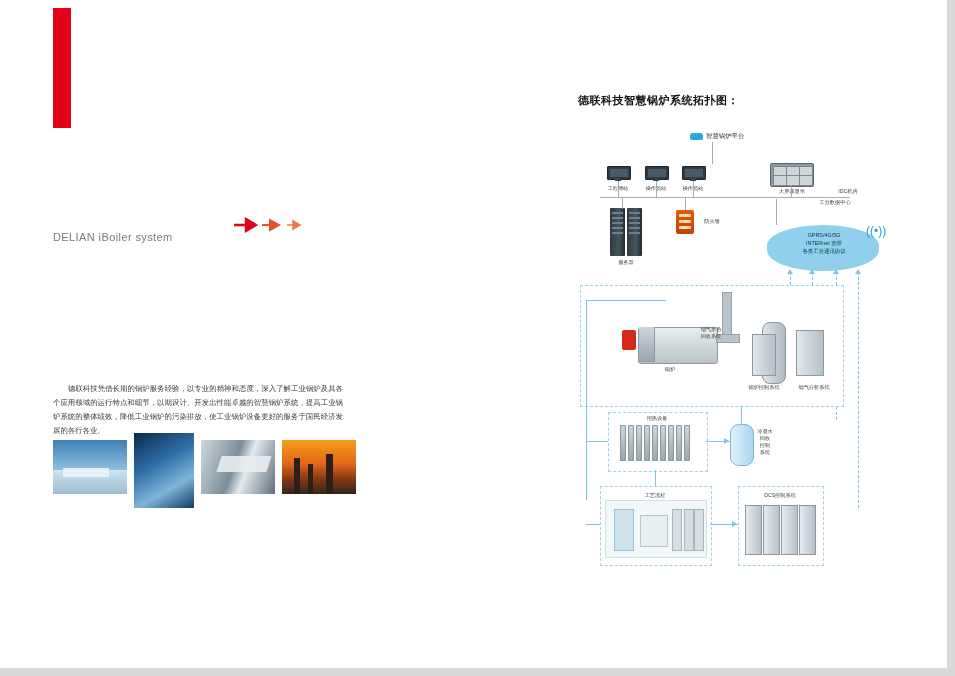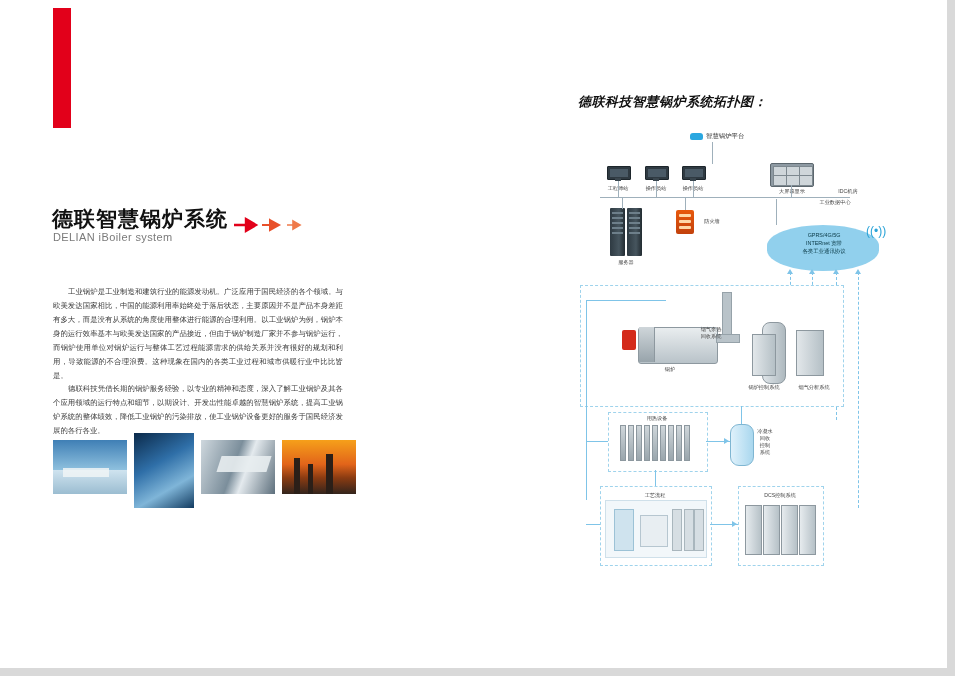--- a/index.html
+++ b/index.html
@@ -19,21 +19,21 @@
   .photo{position:absolute;}
   .ph1{left:0;top:0;width:74px;height:54px;background:linear-gradient(#3f7fb5,#8ec0de 55%,#cfe3ef 56%,#9bbdd1);}
   .ph2{left:81px;top:-7px;width:60px;height:75px;background:linear-gradient(150deg,#0b2a4a,#2f6fa8 40%,#7fb5d8 70%,#123b60);}
   .ph3{left:148px;top:0;width:74px;height:54px;background:linear-gradient(110deg,#cfd8de,#7b8e9b 45%,#e4eaee 60%,#5d6f7c);}
   .ph4{left:229px;top:0;width:74px;height:54px;background:linear-gradient(#f6a01a,#e2641a 45%,#8a3b12 70%,#33241c);}
   .ph-ship{position:absolute;left:10px;top:28px;width:46px;height:9px;background:#f0f4f6;opacity:.85;}
   .ph-train{position:absolute;left:18px;top:16px;width:50px;height:16px;background:#e8edf0;transform:skewX(-18deg);opacity:.9;}
   .stack{position:absolute;background:#2b1f18;}
 
   
-  .topo-title{left:578px;top:93px;font-size:13px;font-weight:bold;color:#111;letter-spacing:.5px;font-style:italic;}
+  .topo-title{left:578px;top:93px;font-size:11px;font-weight:bold;color:#111;letter-spacing:.5px;}
   .cloudlabel{left:706px;top:132px;font-size:6.4px;color:#333;}
   .cloud-ico{left:690px;top:133px;width:13px;height:7px;background:#2aa7e0;border-radius:3px 3px 2px 2px;}
 
   .lbl{position:absolute;font-size:5.2px;color:#444;text-align:center;white-space:nowrap;}
   .lbl2{position:absolute;font-size:5.2px;color:#444;text-align:center;line-height:7px;}
 
   
   .mon{position:absolute;width:22px;height:15px;}
   .mon .scr{position:absolute;left:0;top:0;width:22px;height:12px;background:#2f3a42;border:1px solid #1d262c;border-radius:1px;}
   .mon .scr:after{content:"";position:absolute;left:2px;top:2px;right:2px;bottom:2px;background:#4a5a66;}
@@ -84,30 +84,28 @@
   .bottom-edge{left:0;top:668px;width:955px;height:8px;background:#d9d9d9;}
   .right-edge{left:947px;top:0;width:8px;height:676px;background:#d9d9d9;}
 </style>
 </head>
 <body>
 
 <div id="page">
 
   <div class="abs red-bar"></div>
 
-  <div class="abs title-cn">德联智慧锅炉系统</div>
   <div class="abs title-en">DELIAN iBoiler system</div>
 
   <svg class="abs arrows" viewBox="0 0 90 26">
     <path d="M2 13 L18 13 M14 7 L24 13 L14 19 Z" stroke="#e2001a" stroke-width="2.4" fill="#e2001a"></path>
     <path d="M30 13 L42 13 M38 8 L47 13 L38 18 Z" stroke="#e8502a" stroke-width="2" fill="#e8502a"></path>
     <path d="M55 13 L64 13 M61 9 L68 13 L61 17 Z" stroke="#ef7a4a" stroke-width="1.6" fill="#ef7a4a"></path>
   </svg>
 
-  <div class="para p1">工业锅炉是工业制造和建筑行业的能源发动机。广泛应用于国民经济的各个领域。与欧美发达国家相比，中国的能源利用率始终处于落后状态，主要原因并不是产品本身差距有多大，而是没有从系统的角度使用整体进行能源的合理利用。以工业锅炉为例，锅炉本身的运行效率基本与欧美发达国家的产品接近，但由于锅炉制造厂家并不参与锅炉运行，而锅炉使用单位对锅炉运行与整体工艺过程能源需求的供给关系并没有很好的规划和利用，导致能源的不合理浪费。这种现象在国内的各类工业过程和城市供暖行业中比比皆是。</div>
   <div class="para p2">德联科技凭借长期的锅炉服务经验，以专业的精神和态度，深入了解工业锅炉及其各个应用领域的运行特点和细节，以期设计、开发出性能卓越的智慧锅炉系统，提高工业锅炉系统的整体绩效，降低工业锅炉的污染排放，使工业锅炉设备更好的服务于国民经济发展的各行各业。</div>
 
   <div class="abs photos">
     <div class="photo ph1">
         <div class="ph-ship"></div>
       </div>
     <div class="photo ph2"></div>
     <div class="photo ph3">
         <div class="ph-train"></div>
       </div>

